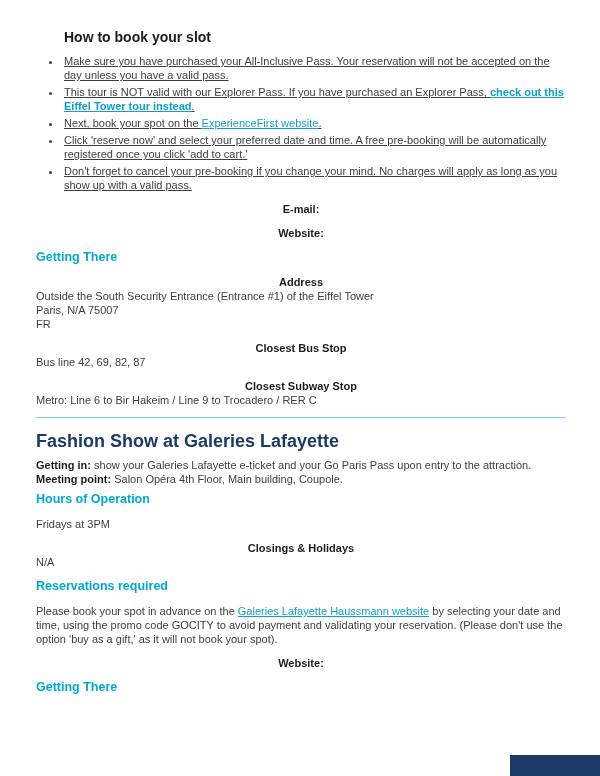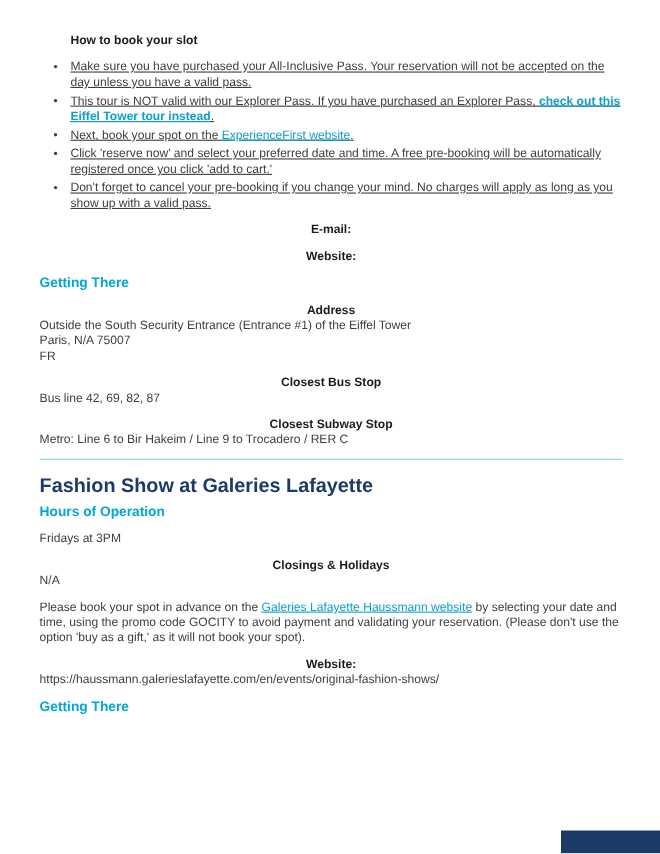--- a/index.html
+++ b/index.html
@@ -6,21 +6,21 @@
   html, body { margin: 0; padding: 0; background: #ffffff; }
   .page {
     width: 600px; height: 776px; position: relative; overflow: hidden;
     background: #ffffff;
     padding: 30px 34px 0 36px;
     font-family: "Liberation Sans", sans-serif;
     font-size: 11px; line-height: 14px; color: #3e3e3e;
   }
   .block-label { font-weight: bold; color: #1c1c1c; text-align: center; }
   .block-label.inline { display: inline; }
-  h4.section-head { margin: 0 0 10px 0; font-size: 11px; line-height: 14px; color: #1c1c1c; font-weight: bold; padding-left: 28px; }
+  h4.section-head { margin: 0 0 10px 0; font-size: 14px; line-height: 14px; color: #1c1c1c; font-weight: bold; padding-left: 28px; }
   ul.bullets { list-style: disc; margin: 0 0 10px 0; padding-left: 26px; }
   ul.bullets li { margin-bottom: 3px; padding-left: 2px; text-decoration: underline; }
   .link { color: #0f9ecd; text-decoration: underline; cursor: pointer; }
   .link.strong { font-weight: bold; }
   .info-block { margin-bottom: 10px; }
   .info-block .value { color: #3e3e3e; }
   h3.teal { color: #00a9d2; font-size: 12.5px; line-height: 15px; font-weight: bold; margin: 4px 0 10px 0; }
   hr.divider { border: none; border-top: 1px solid #7fcfe5; margin: 0 0 12px 0; }
   h1.title { color: #1c3a67; font-size: 18px; line-height: 22px; font-weight: bold; margin: 0 0 6px 0; }
   p.line { margin: 0; }
@@ -77,35 +77,39 @@
 
   <div class="info-block">
     <div class="block-label">Closest Subway Stop</div>
     <div class="value">Metro: Line 6 to Bir Hakeim / Line 9 to Trocadero / RER C</div>
   </div>
 
   <hr class="divider">
 
   <h1 class="title">Fashion Show at Galeries Lafayette</h1>
 
+  <div class="line-group">
+    <p class="line"><span class="block-label inline">Getting in:</span><span> show your Galeries Lafayette e-ticket and your Go Paris Pass upon entry to the attraction.</span></p>
+    <p class="line"><span class="block-label inline">Meeting point:</span><span> Salon Opéra 4th Floor, Main building, Coupole.</span></p>
+  </div>
 
   <h3 class="teal">Hours of Operation</h3>
   <div class="info-block">
     <div class="value">Fridays at 3PM</div>
   </div>
 
   <div class="info-block">
     <div class="block-label">Closings &amp; Holidays</div>
     <div class="value">N/A</div>
   </div>
 
+  <h3 class="teal">Reservations required</h3>
   <p class="para"><span>Please book your spot in advance on the </span><a class="link">Galeries Lafayette Haussmann website</a><span> by selecting your date and time, using the promo code GOCITY to avoid payment and validating your reservation. (Please don't use the option 'buy as a gift,' as it will not book your spot).</span></p>
 
   <div class="info-block">
     <div class="block-label">Website:</div>
-    <div class="value">https://haussmann.galerieslafayette.com/en/events/original-fashion-shows/</div>
   </div>
 
   <h3 class="teal">Getting There</h3>
 
   <div class="cutoff-box"></div>
 
 </div>
 
 </body></html>

